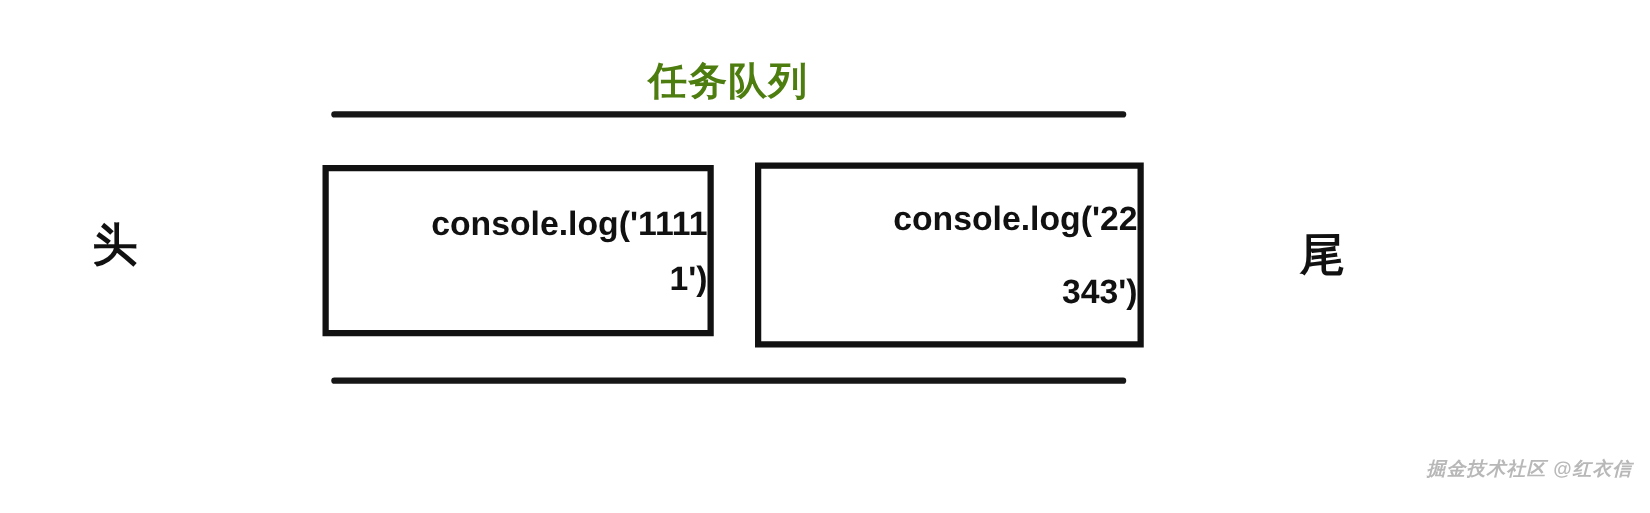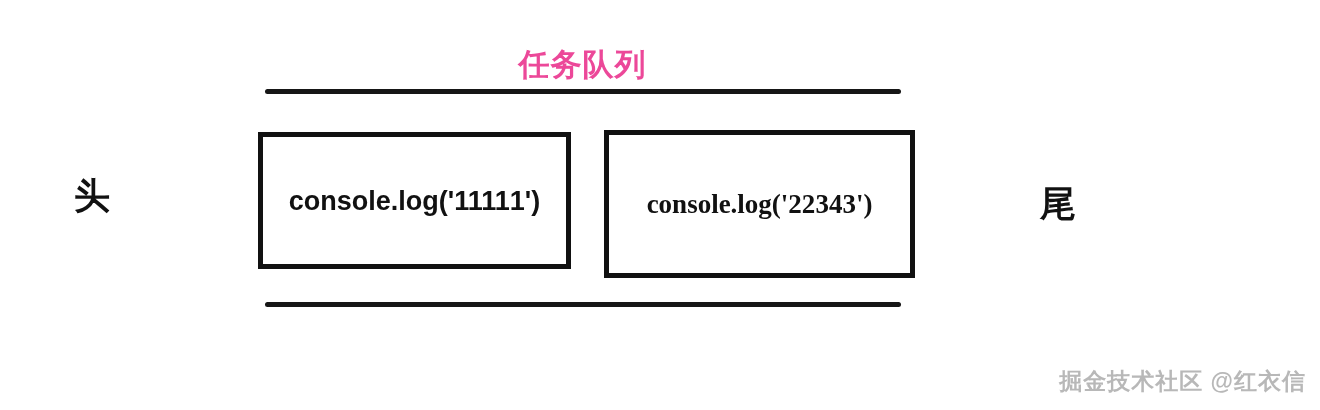--- a/index.html
+++ b/index.html
@@ -16,21 +16,21 @@
     overflow: hidden;
   }
   .queue-title {
     position: absolute;
     left: 265px;
     top: 44px;
     width: 635px;
     text-align: center;
     font-size: 31px;
     font-weight: 700;
-    color: #ec4899;
+    color: #4d7c0f;
     letter-spacing: 1px;
   }
   .rule {
     position: absolute;
     background: #161616;
     border-radius: 3px;
   }
   .rule-top {
     left: 265px;
     top: 89px;
@@ -56,55 +56,55 @@
   .side-label.tail {
     left: 1040px;
     top: 180px;
   }
   .queue-box {
     position: absolute;
     border: 5px solid #111111;
     background: #ffffff;
     box-sizing: border-box;
     display: flex;
-    flex-direction: row;
-    align-items: center;
+    flex-direction: column;
+    align-items: flex-end;
     justify-content: center;
     text-align: center;
     font-weight: 700;
     color: #111111;
     font-size: 27px;
   }
   .queue-box.box-1 {
     left: 258px;
     top: 132px;
     width: 313px;
     height: 137px;
   }
   .queue-box.box-1 .code-line {
     line-height: 44px;
   }
   .queue-box.box-2 {
     left: 604px;
     top: 130px;
     width: 311px;
     height: 148px;
-    font-family: Liberation Serif, serif;
   }
   .queue-box.box-2 .code-line {
     line-height: 58px;
   }
   .watermark {
     position: absolute;
     right: 14px;
     top: 366px;
-    font-size: 23px;
+    font-size: 15px;
     font-weight: 700;
     color: #b8b8b8;
     letter-spacing: 1px;
+    font-style: italic;
   }
 </style>
 </head>
 <body>
 
 <div class="canvas">
 
   <div class="queue-title">任务队列</div>
 
   <div class="rule rule-top"></div>

